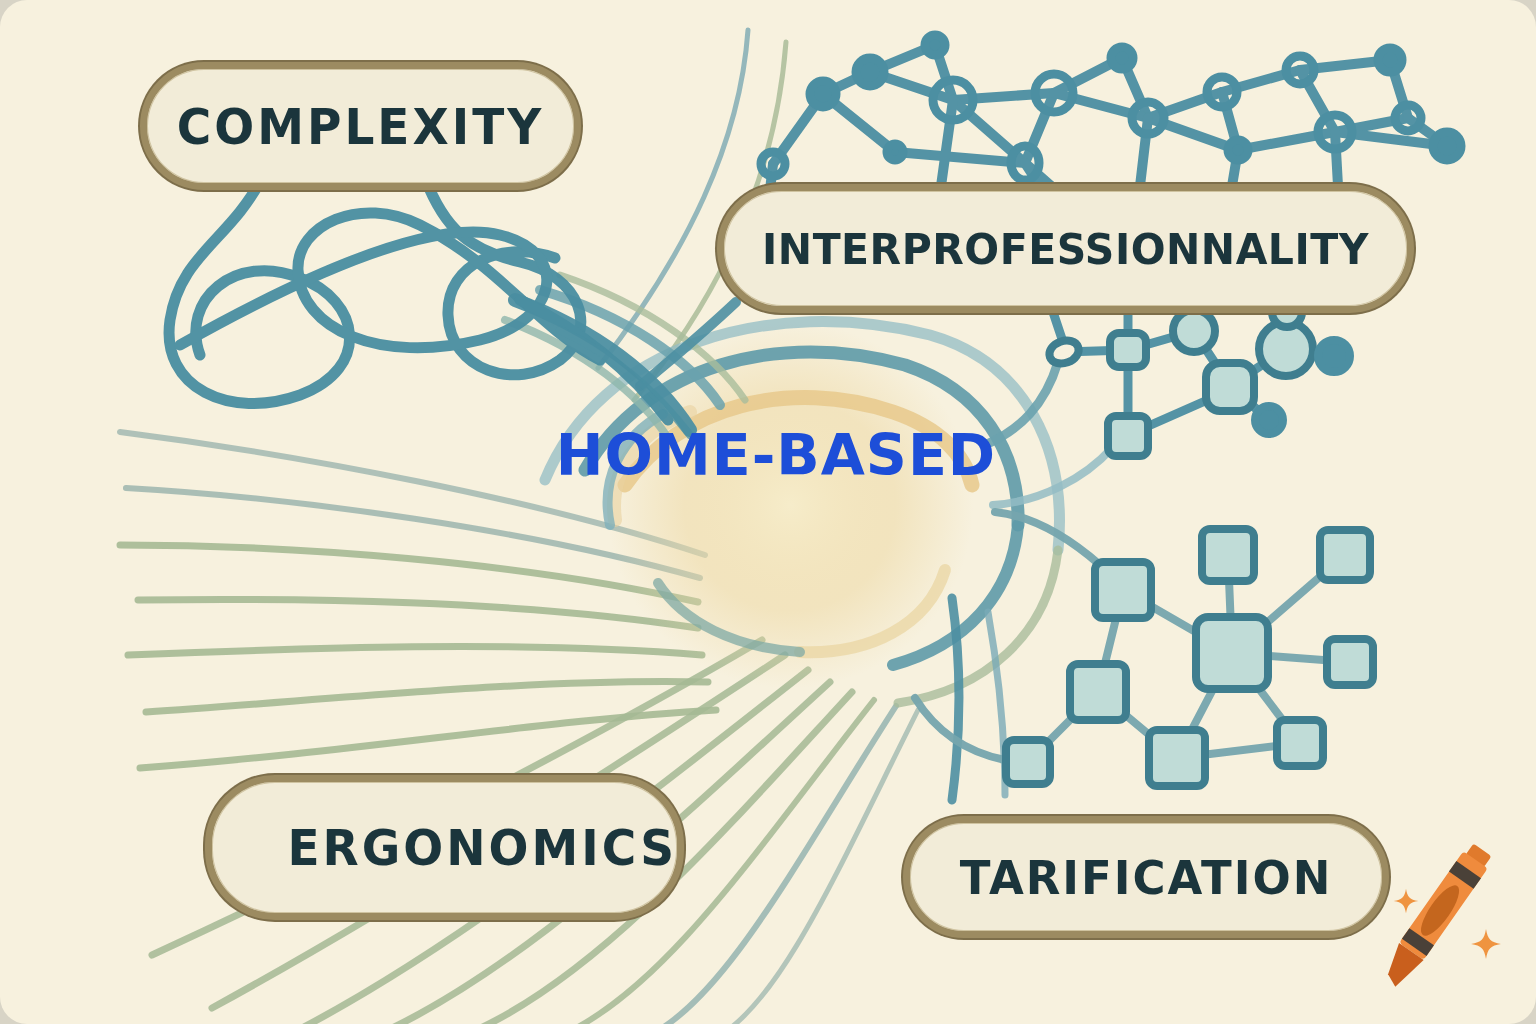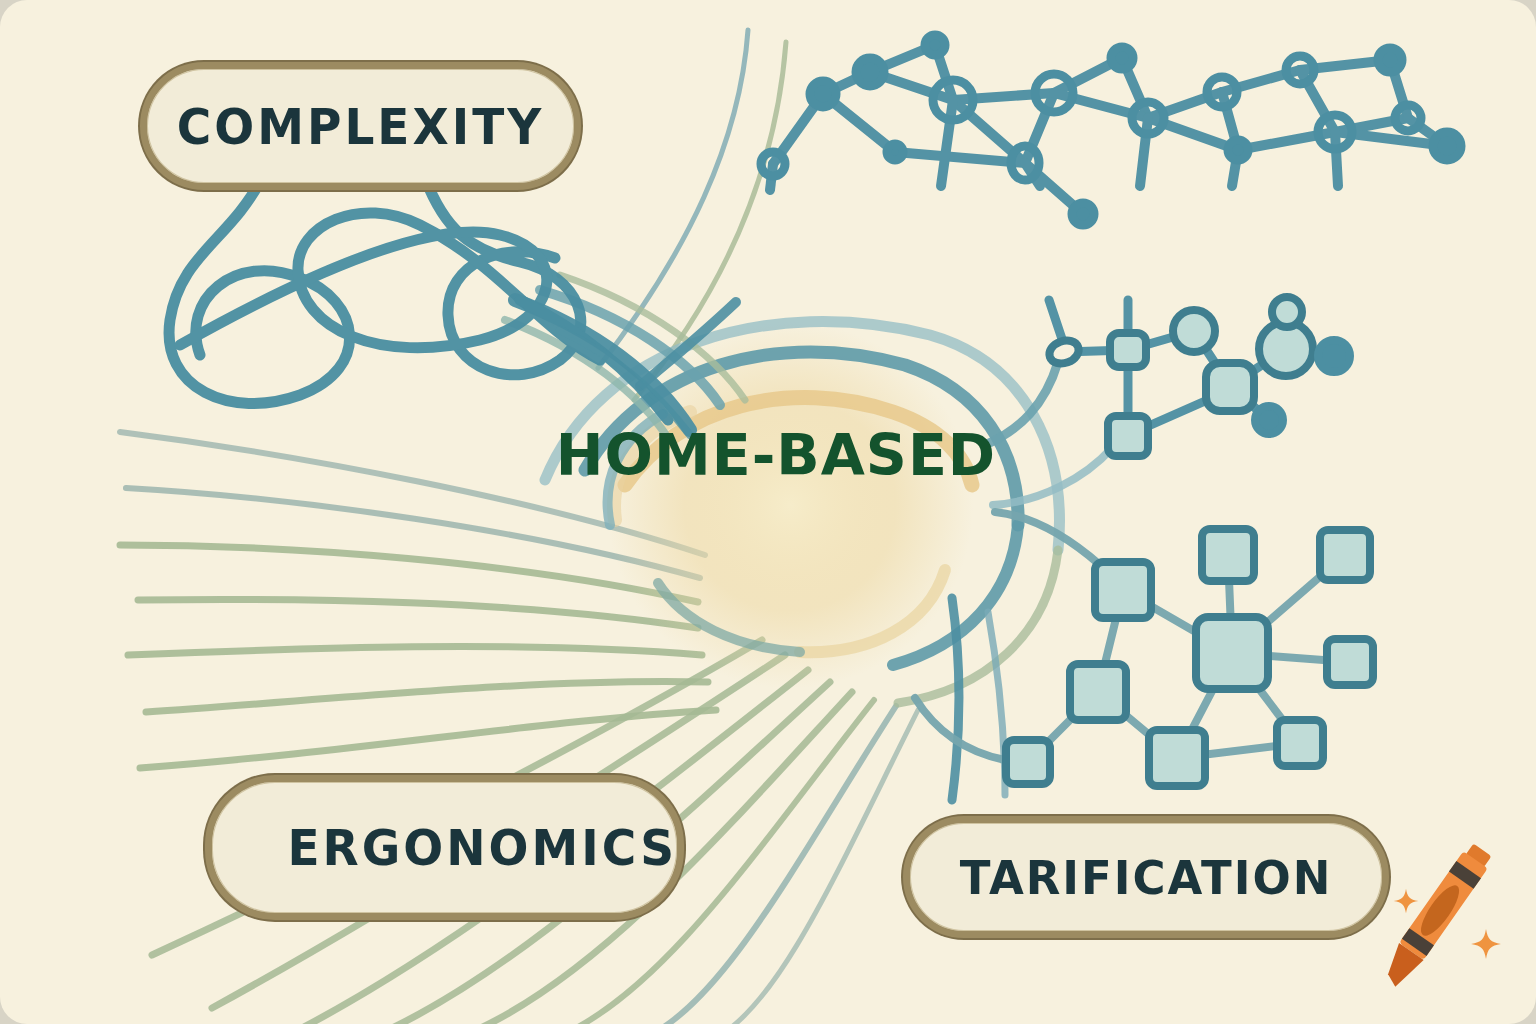--- a/index.html
+++ b/index.html
@@ -18,21 +18,21 @@
     border-radius:70px;
     color:#1b353c;font-weight:700;white-space:nowrap;
   }
   .pill span{transform:scaleY(1.04);}
   #pill-complexity      {left:140px;top:62px; width:427px;height:114px;font-size:47px;letter-spacing:3px;}
   #pill-interpro        {left:717px;top:184px;width:683px;height:115px;font-size:41px;letter-spacing:0.5px;}
   #pill-ergonomics      {left:205px;top:775px;width:465px;height:131px;font-size:47px;letter-spacing:3px;justify-content:flex-end;}
   #pill-tarification    {left:903px;top:800px;width:472px;height:108px;font-size:45px;letter-spacing:2px;margin-top:16px;}
   #center-title{
     position:absolute;left:496px;top:420px;width:560px;
-    text-align:center;color:#14532d;font-weight:700;
+    text-align:center;color:#1d4ed8;font-weight:700;
     font-size:57px;line-height:1.24;letter-spacing:1px;
   }
 </style>
 </head>
 <body>
 
 <div id="stage">
 
   <svg id="artwork" viewBox="0 0 1536 1024" xmlns="http://www.w3.org/2000/svg">
     <defs>
@@ -221,20 +221,23 @@
       </g>
       <path transform="translate(1406,901) scale(0.95)" fill="#ef9440" d="M0,-13 C1.5,-4 4,-1.5 13,0 C4,1.5 1.5,4 0,13 C-1.5,4 -4,1.5 -13,0 C-4,-1.5 -1.5,-4 0,-13 Z"></path>
       <path transform="translate(1486,944) scale(1.15)" fill="#ef9440" d="M0,-13 C1.5,-4 4,-1.5 13,0 C4,1.5 1.5,4 0,13 C-1.5,4 -4,1.5 -13,0 C-4,-1.5 -1.5,-4 0,-13 Z"></path>
     </g>
   </svg>
 
   <div class="pill" id="pill-complexity">
     <span>COMPLEXITY</span>
   </div>
 
+  <div class="pill" id="pill-interpro">
+    <span>INTERPROFESSIONNALITY</span>
+  </div>
 
   <div class="pill" id="pill-ergonomics">
     <span>ERGONOMICS</span>
   </div>
 
   <div class="pill" id="pill-tarification">
     <span>TARIFICATION</span>
   </div>
 
   <div id="center-title">

